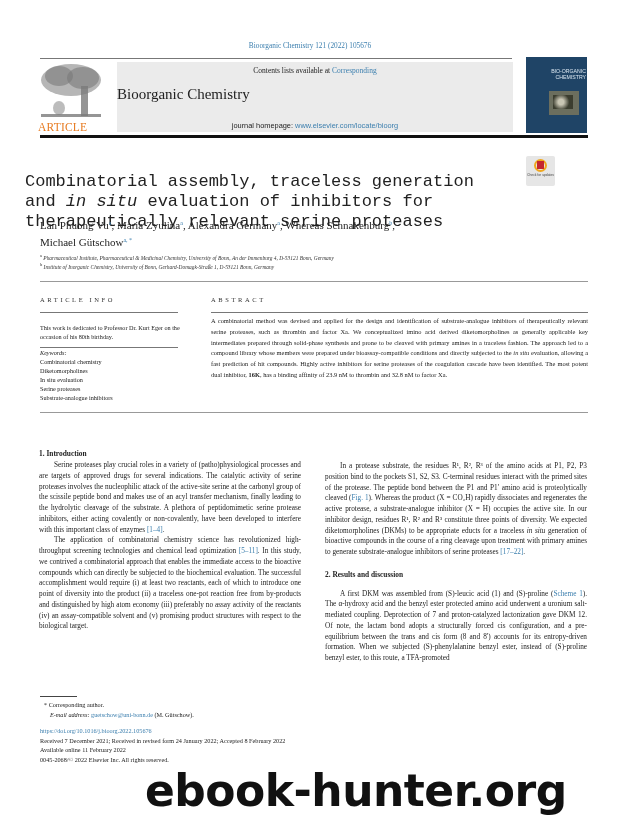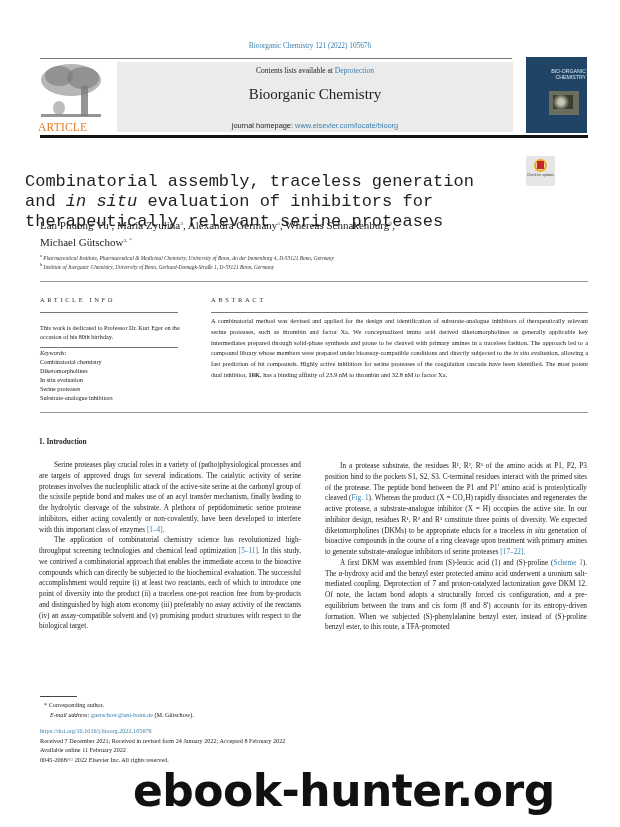--- a/index.html
+++ b/index.html
@@ -5,21 +5,21 @@
   * { margin: 0; padding: 0; box-sizing: border-box; }
   html, body { width: 620px; height: 827px; background: #ffffff; overflow: hidden; }
   body { position: relative; font-family: "DejaVu Serif", "Liberation Serif", serif; color: #222; }
   .link { color: #3c7fae; }
   .abs { position: absolute; }
 
   .journal-ref { left: 0; width: 620px; top: 41px; text-align: center; font-size: 7.3px; color: #3c7fae; font-family: "Liberation Serif", serif; }
   .top-rule { left: 40px; top: 58px; width: 472px; height: 1px; background: #777; }
   .header-box { left: 117px; top: 62px; width: 396px; height: 70px; background: #ebebeb; }
   .contents { left: 117px; width: 396px; top: 66px; text-align: center; font-size: 7.5px; color: #222; font-family: "Liberation Serif", serif; }
-  .journal-title { left: 117px; width: 396px; top: 86px; text-align: center; font-size: 15px; color: #222; font-family: "Liberation Serif", serif; }
+  .journal-title { left: 117px; width: 396px; top: 86px; text-align: left; font-size: 15px; color: #222; font-family: "Liberation Serif", serif; }
   .homepage { left: 117px; width: 396px; top: 121px; text-align: center; font-size: 7.4px; color: #222; font-family: "Liberation Sans", sans-serif; }
 
   .elsevier-tree { left: 39px; top: 62px; width: 64px; height: 58px; }
   .elsevier-word { left: 38px; top: 121px; width: 66px; font-size: 11.5px; color: #e77a20; font-family: "Liberation Serif", serif; letter-spacing: 0.2px; }
 
   .cover { left: 526px; top: 57px; width: 61px; height: 76px; background: #1f4466; overflow: hidden; }
   .cover-title { position: absolute; left: 6px; top: 12px; width: 54px; font-size: 5.2px; line-height: 5.6px; color: #dce8f2; font-family: "Liberation Sans", sans-serif; text-align: right; }
   .cover-img { position: absolute; left: 23px; top: 34px; width: 30px; height: 24px; background: #6b6e5e; }
   .cover-img::after { content: ""; position: absolute; left: 4px; top: 4px; width: 20px; height: 14px; background: radial-gradient(circle at 40% 50%, #c9c6b4 0 20%, #3b3d2f 60%); }
   .thick-rule { left: 40px; top: 135px; width: 548px; height: 3px; background: #111; }
@@ -41,48 +41,48 @@
   .dedication { left: 40px; top: 323px; width: 140px; font-size: 6.2px; line-height: 9px; color: #222; font-family: "Liberation Serif", serif; }
   .keywords { left: 40px; top: 348px; width: 140px; font-size: 6.2px; line-height: 9.1px; color: #222; font-family: "Liberation Serif", serif; }
   .abstract-rule { left: 211px; top: 312px; width: 377px; height: 1px; background: #777; }
   .abstract-text { left: 211px; top: 316px; width: 377px; font-size: 6.4px; line-height: 10.8px; text-align: justify; color: #222; font-family: "Liberation Serif", serif; }
   .abs-bottom-rule { left: 40px; top: 412px; width: 548px; height: 1px; background: #999; }
 
   .col { width: 262px; font-size: 7.25px; line-height: 10.75px; text-align: justify; color: #222; font-family: "Liberation Serif", serif; }
   .col p { text-indent: 15px; }
   .col-left { left: 39px; top: 460px; }
   .col-right { left: 325px; top: 461px; }
-  .heading { font-size: 7.4px; font-weight: bold; color: #222; font-family: "Liberation Serif", serif; }
+  .heading { font-size: 7.4px; font-weight: bold; color: #222; font-family: "Liberation Serif", serif; margin-top: 12px; }
 
   .fn-rule { left: 40px; top: 696px; width: 37px; height: 1px; background: #444; }
   .footnote { left: 40px; top: 700px; width: 300px; font-size: 6.2px; line-height: 9.6px; color: #222; font-family: "Liberation Serif", serif; }
   .pubinfo { left: 40px; top: 726px; width: 400px; font-size: 6.2px; line-height: 9.6px; color: #222; font-family: "Liberation Serif", serif; }
 
-  .watermark { left: 133px; top: 766px; font-size: 44px; font-weight: bold; color: #111; font-family: "DejaVu Sans", sans-serif; letter-spacing: -0.5px; line-height: 50px; }
+  .watermark { left: 145px; top: 766px; font-size: 44px; font-weight: bold; color: #111; font-family: "DejaVu Sans", sans-serif; letter-spacing: -0.5px; line-height: 50px; }
 </style>
 </head>
 <body>
 
 <div class="abs journal-ref">Bioorganic Chemistry 121 (2022) 105676</div>
 <div class="abs top-rule"></div>
 
 <svg class="abs elsevier-tree" viewBox="0 0 64 58">
   <g fill="#7a7a7a">
     <ellipse cx="32" cy="18" rx="30" ry="16" opacity="0.55"></ellipse>
     <ellipse cx="20" cy="14" rx="14" ry="10" opacity="0.6"></ellipse>
     <ellipse cx="44" cy="16" rx="16" ry="11" opacity="0.6"></ellipse>
     <rect x="42" y="24" width="7" height="30" opacity="0.8"></rect>
     <rect x="2" y="52" width="60" height="3" opacity="0.8"></rect>
     <ellipse cx="20" cy="46" rx="6" ry="7" opacity="0.5"></ellipse>
   </g>
 </svg>
 <div class="abs elsevier-word">ARTICLE</div>
 
 <div class="abs header-box"></div>
-<div class="abs contents"><span>Contents lists available at </span><span class="link">Deprotection</span></div>
+<div class="abs contents"><span>Contents lists available at </span><span class="link">Corresponding</span></div>
 <div class="abs journal-title">Bioorganic Chemistry</div>
 <div class="abs homepage"><span>journal homepage: </span><span class="link">www.elsevier.com/locate/bioorg</span></div>
 
 <div class="abs cover">
   <div class="cover-title"><span>BIO-ORGANIC</span><br><span>CHEMISTRY</span></div>
   <div class="cover-img"></div>
 </div>
 
 <div class="abs thick-rule"></div>
 
@@ -126,20 +126,21 @@
 
 <div class="abs heading" style="left:39px; top:437px;">1.  Introduction</div>
 
 <div class="abs col col-left">
   <p><span>Serine proteases play crucial roles in a variety of (patho)physiological processes and are targets of approved drugs for several indications. The catalytic activity of serine proteases involves the nucleophilic attack of the active-site serine at the carbonyl group of the scissile peptide bond and makes use of an acyl transfer mechanism, finally leading to the hydrolytic cleavage of the substrate. A plethora of peptidomimetic serine protease inhibitors, either acting covalently or non-covalently, have been developed to interfere with this important class of enzymes </span><span class="link">[1–4]</span>.</p>
   <p><span>The application of combinatorial chemistry science has revolutionized high-throughput screening technologies and chemical lead optimization </span><span class="link">[5–11]</span><span>. In this study, we contrived a combinatorial approach that enables the immediate access to the bioactive compounds which can directly be subjected to the biochemical evaluation. The successful accomplishment would require (i) at least two reactants, each of which to introduce one point of diversity into the product (ii) a traceless one-pot reaction free from by-products and distinguished by high atom economy (iii) preferably no assay activity of the reactants (iv) an assay-compatible solvent and (v) promising product structures with respect to the biological target.</span></p>
 </div>
 
 <div class="abs col col-right">
   <p><span>In a protease substrate, the residues R¹, R², R³ of the amino acids at P1, P2, P3 position bind to the pockets S1, S2, S3. C-terminal residues interact with the primed sites of the protease. The peptide bond between the P1 and P1′ amino acid is proteolytically cleaved (</span><span class="link">Fig. 1</span><span>). Whereas the product (X = CO₂H) rapidly dissociates and regenerates the active protease, a substrate-analogue inhibitor (X = H) occupies the active site. In our inhibitor design, residues R¹, R² and R³ constitute three points of diversity. We expected diketomorpholines (DKMs) to be appropriate educts for a traceless </span><i>in situ</i><span> generation of bioactive compounds in the course of a ring cleavage upon treatment with primary amines to generate substrate-analogue inhibitors of serine proteases </span><span class="link">[17–22]</span>.</p>
+  <div class="heading" style="margin-top:12px; margin-bottom:8px;">2.  Results and discussion</div>
   <p><span>A first DKM was assembled from (S)-leucic acid (1) and (S)-proline (</span><span class="link">Scheme 1</span><span>). The α-hydroxy acid and the benzyl ester protected amino acid underwent a uronium salt-mediated coupling. Deprotection of 7 and proton-catalyzed lactonization gave DKM 12. Of note, the lactam bond adopts a structurally forced cis configuration, and a pre-equilibrium between the trans and cis form (8 and 8′) accounts for its entropy-driven formation. When we subjected (S)-phenylalanine benzyl ester, instead of (S)-proline benzyl ester, to this route, a TFA-promoted</span></p>
 </div>
 
 <div class="abs fn-rule"></div>
 <div class="abs footnote">
   <div style="padding-left:4px;">* Corresponding author.</div>
   <div style="padding-left:10px;"><i>E-mail address: </i><span class="link">guetschow@uni-bonn.de</span><span> (M. Gütschow).</span></div>
 </div>
 <div class="abs pubinfo">
   <div class="link">https://doi.org/10.1016/j.bioorg.2022.105676</div>

